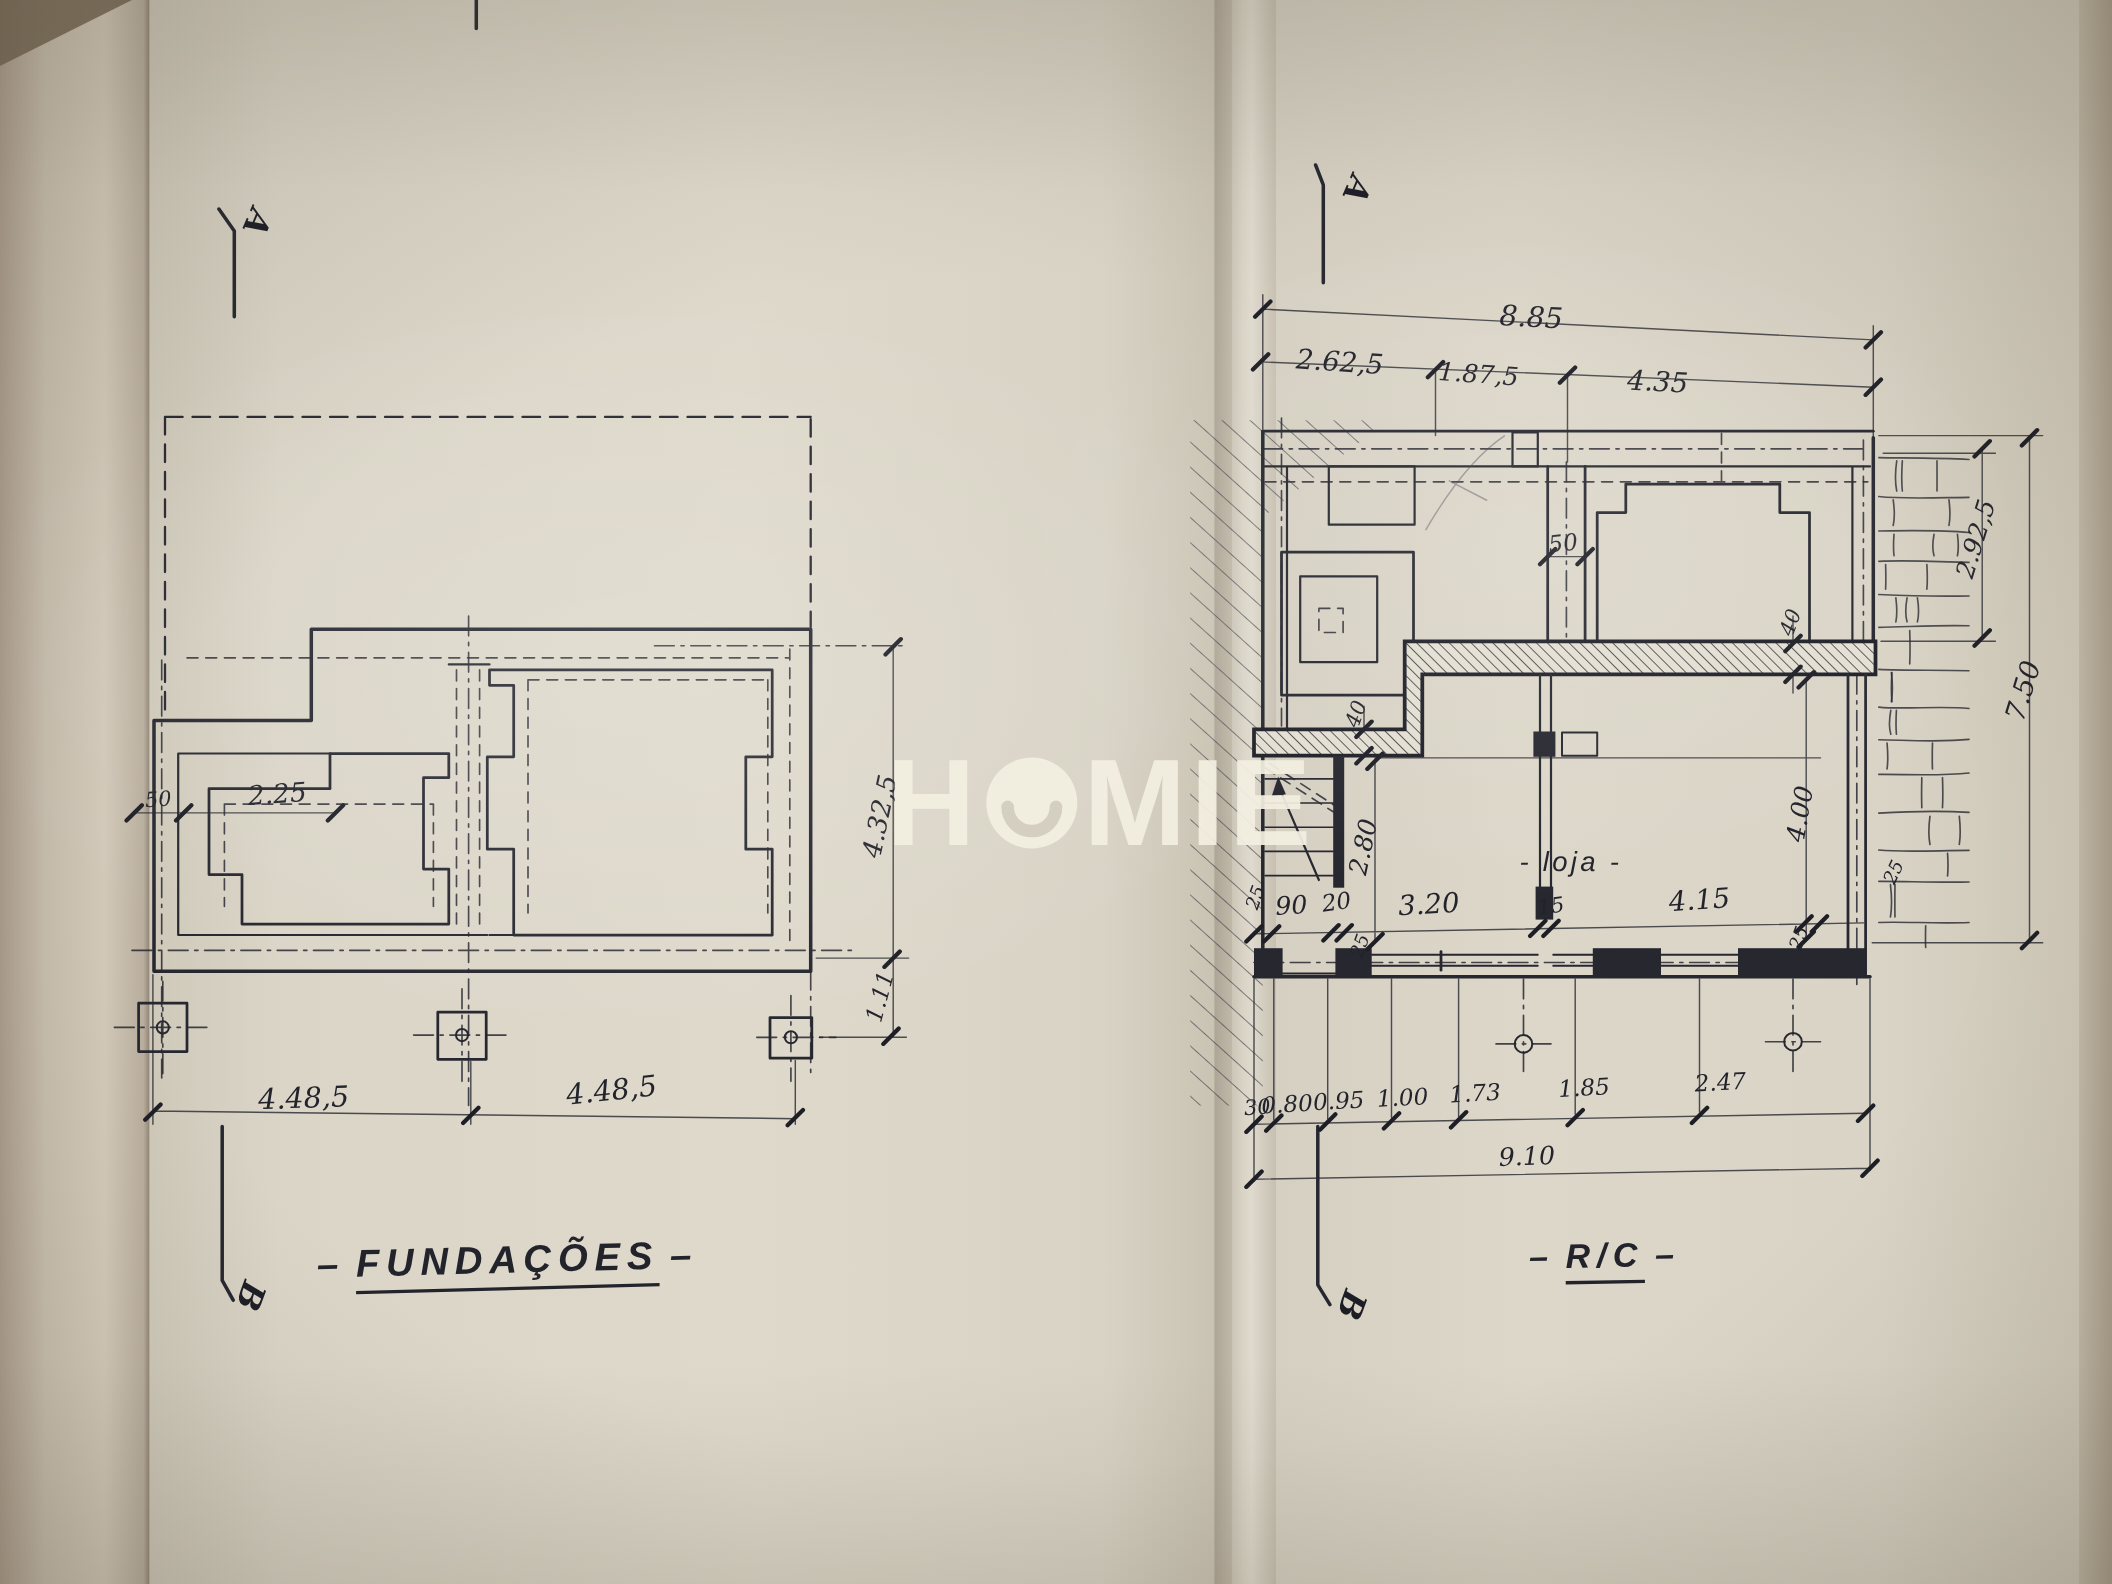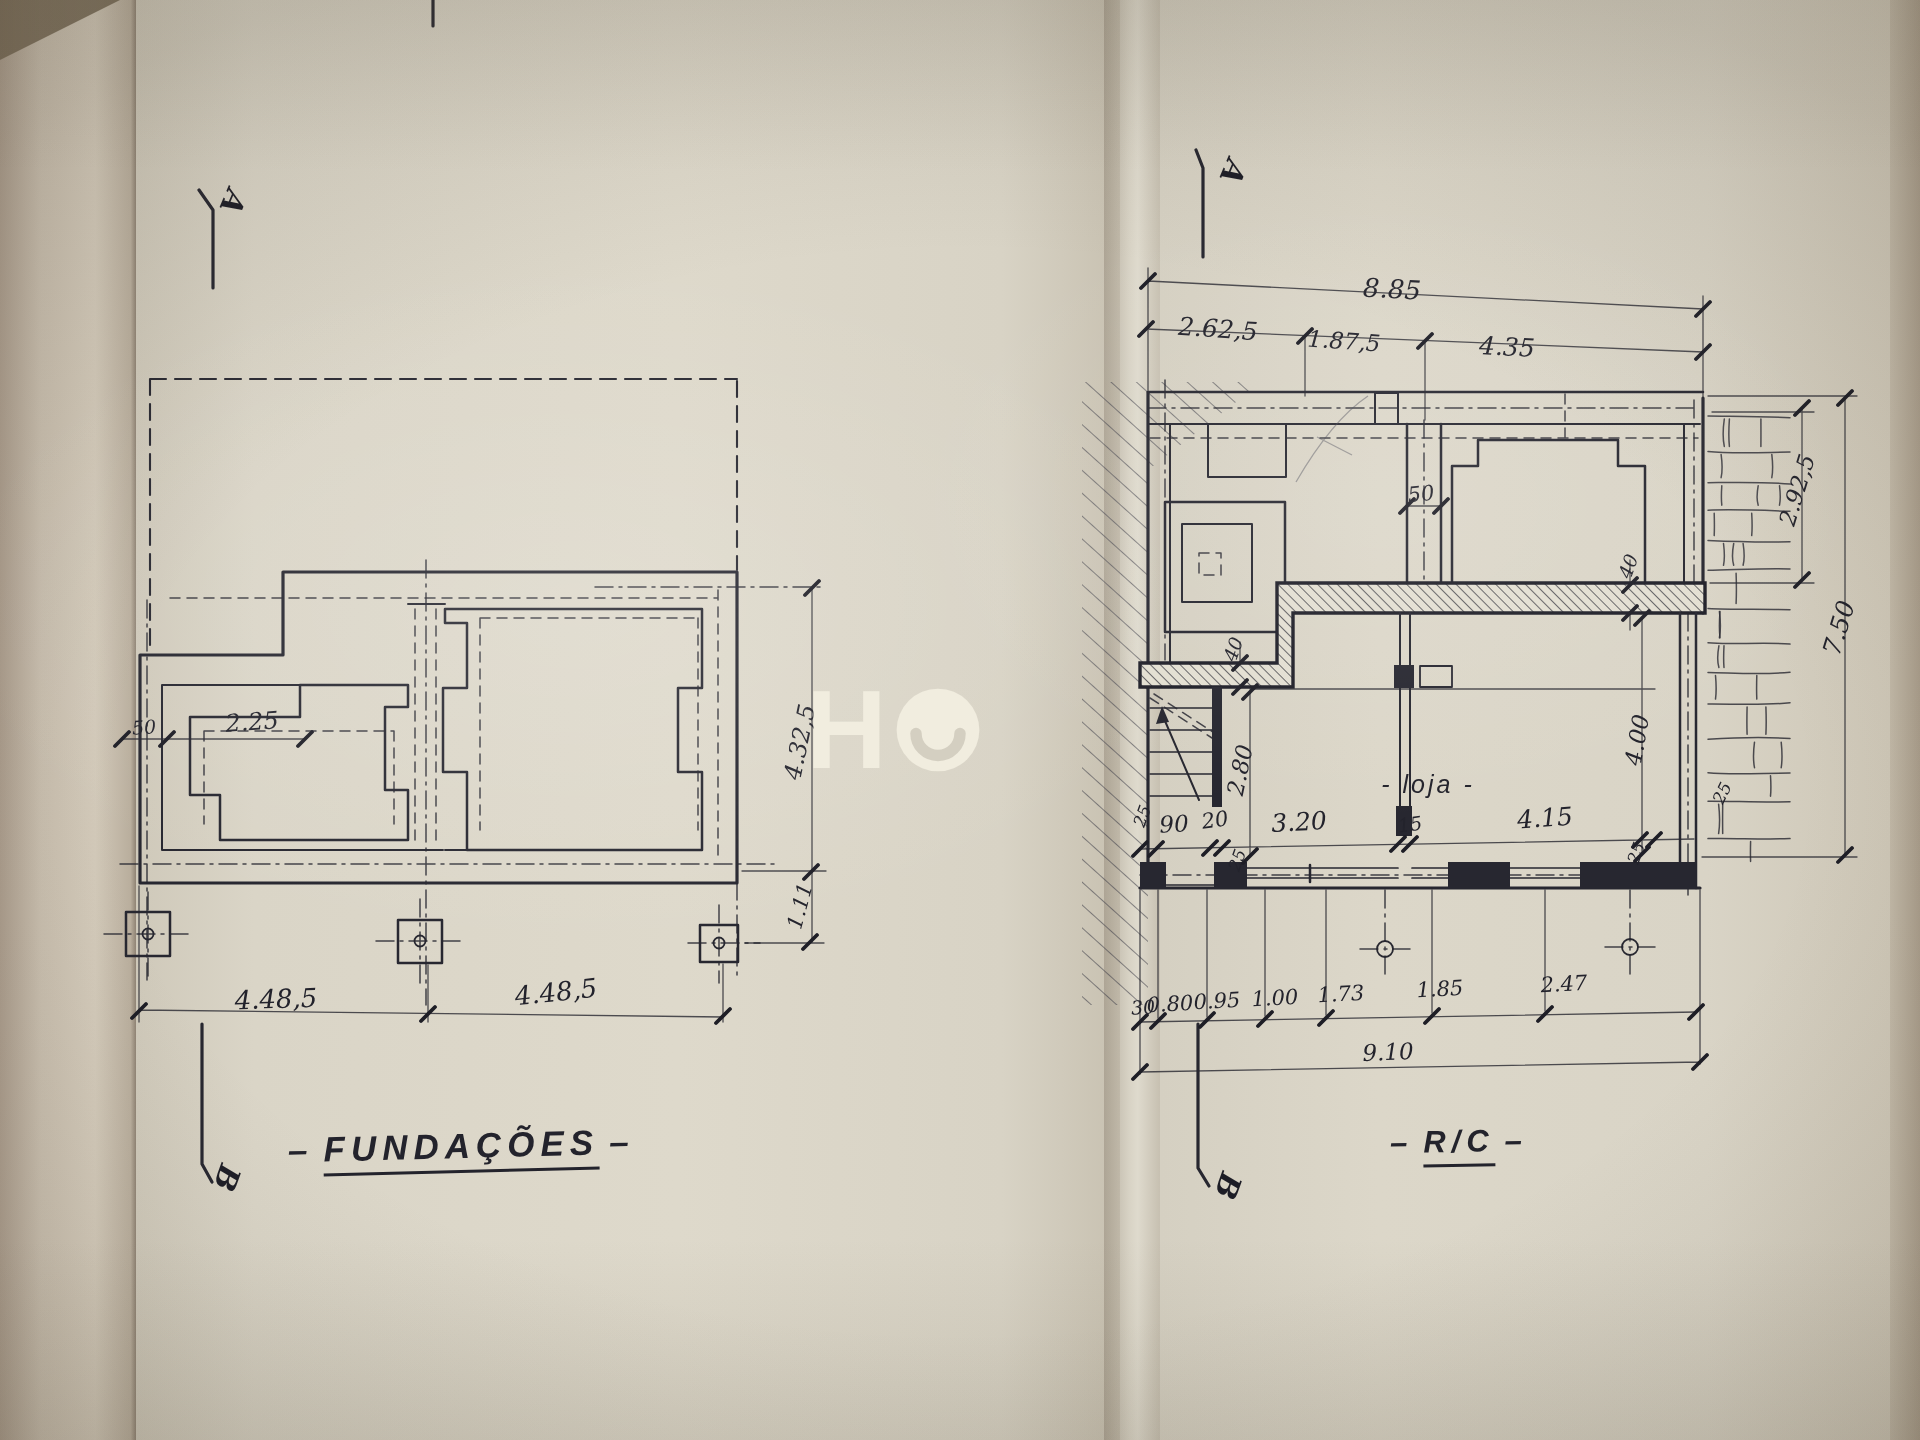--- a/index.html
+++ b/index.html
@@ -291,16 +291,17 @@
   </div>
 
   <span id="loja-label">- loja -</span>
 
   <div id="watermark">
     <span class="wl">H</span>
     <svg width="88" height="88" viewBox="-50 -50 100 100">
       <circle cx="0" cy="0" r="47" fill="#f3efe1"></circle>
       <path d="M -25 4 A 25 25 0 0 0 25 4" fill="none" stroke="#d4cfc1" stroke-width="13" stroke-linecap="round"></path>
     </svg>
+    <span class="wl">MIE</span>
   </div>
 
   <div class="bg" id="vignette"></div>
 </div>
 
 </body></html>

